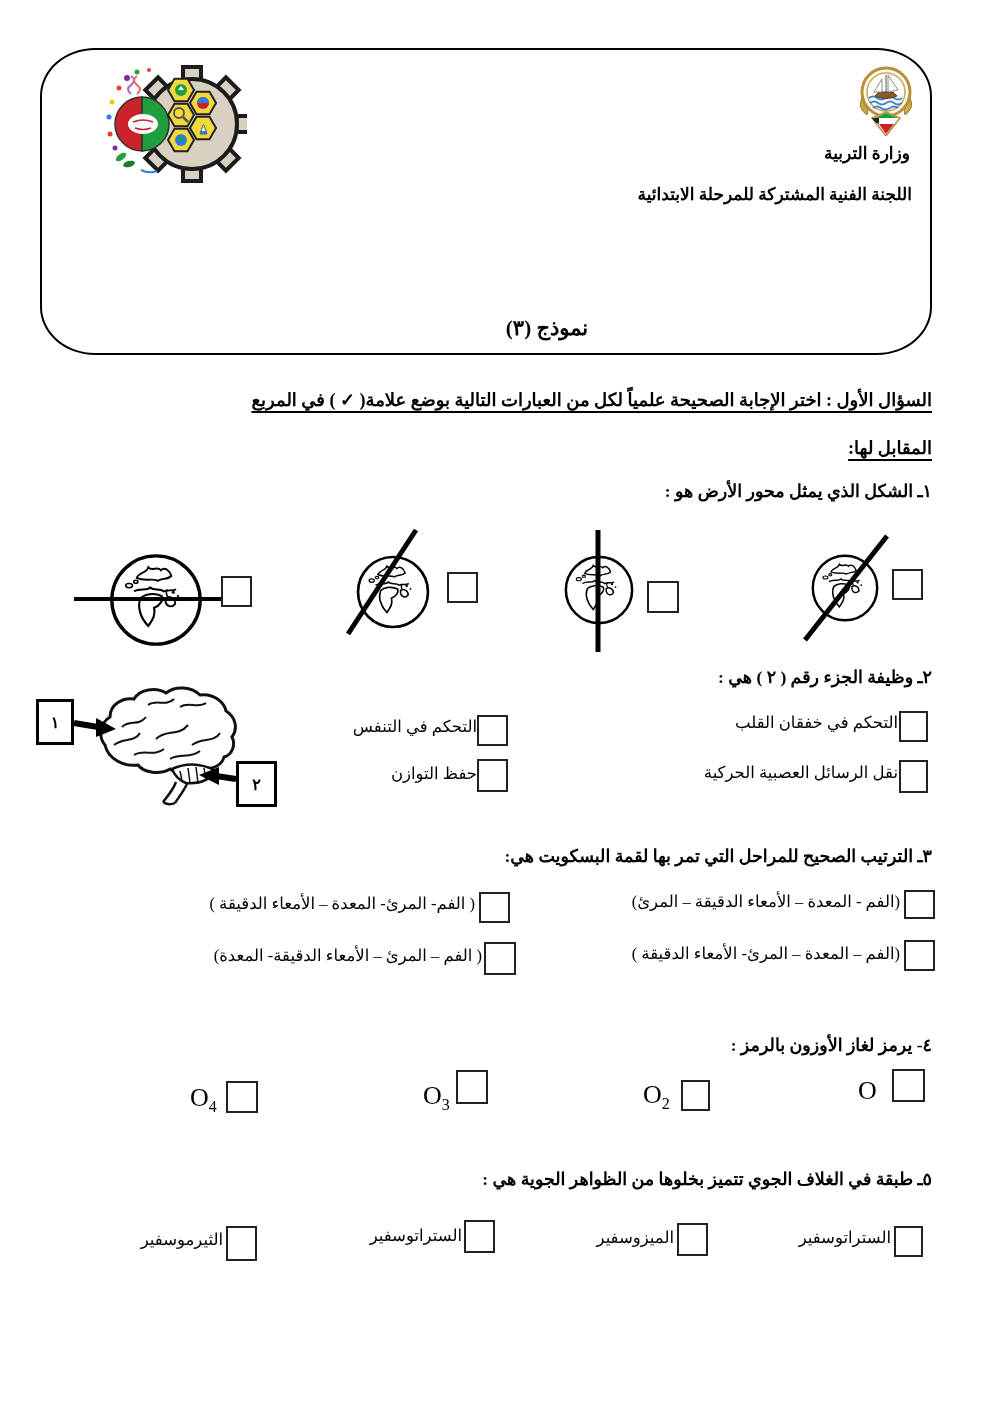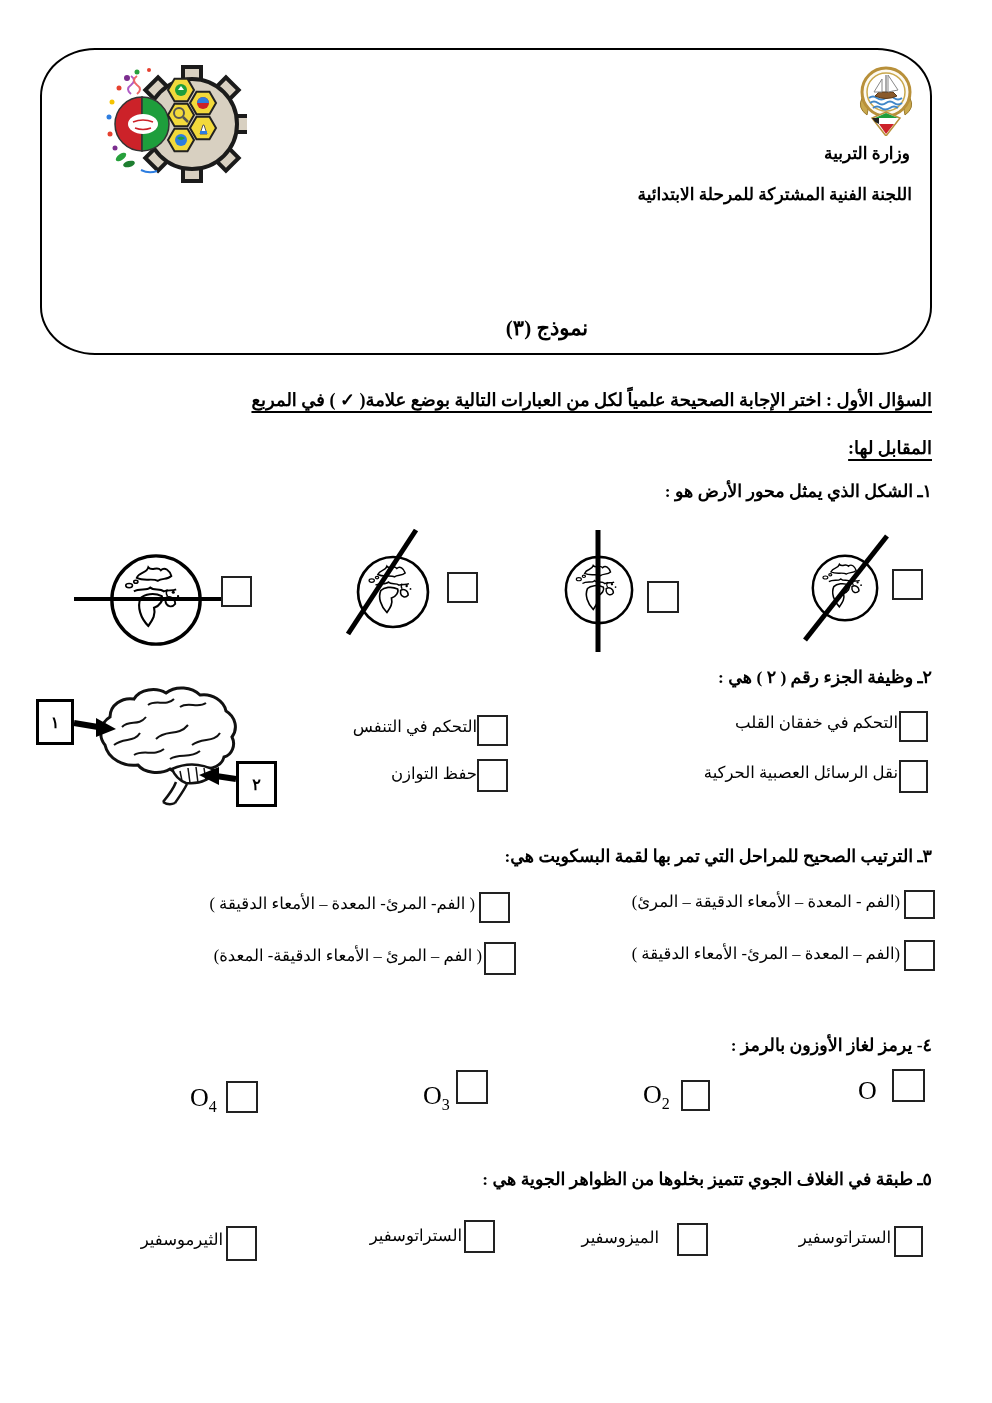--- a/index.html
+++ b/index.html
@@ -220,21 +220,21 @@
 
   <div class="abs o-label" style="left:190px; top:1083px;"><span>O</span><sub>4</sub></div>
   <div class="checkbox" style="left:226px; top:1081px; width:32px; height:32px;"></div>
 
   <div class="abs ar qtext" style="right:60px; top:1169px;">٥ـ طبقة في الغلاف الجوي تتميز بخلوها من الظواهر الجوية هي :</div>
 
   <div class="checkbox" style="left:894px; top:1226px; width:29px; height:31px;"></div>
   <div class="abs ar opt" style="right:101px; top:1228px;">الستراتوسفير</div>
 
   <div class="checkbox" style="left:677px; top:1223px; width:31px; height:33px;"></div>
-  <div class="abs ar opt" style="right:333px; top:1228px;text-align:center;">الميزوسفير</div>
+  <div class="abs ar opt" style="right:318px; top:1228px;text-align:center;">الميزوسفير</div>
 
   <div class="checkbox" style="left:464px; top:1220px; width:31px; height:33px;"></div>
   <div class="abs ar opt" style="right:530px; top:1226px;">الستراتوسفير</div>
 
   <div class="checkbox" style="left:226px; top:1226px; width:31px; height:35px;"></div>
   <div class="abs ar opt" style="right:769px; top:1230px;">الثيرموسفير</div>
 
   <svg width="0" height="0" style="position:absolute;" aria-hidden="true">
     <symbol id="globe" viewBox="0 0 100 100">
       <circle cx="50" cy="50" r="46" fill="#fff" stroke="#000" stroke-width="3.5"></circle>

